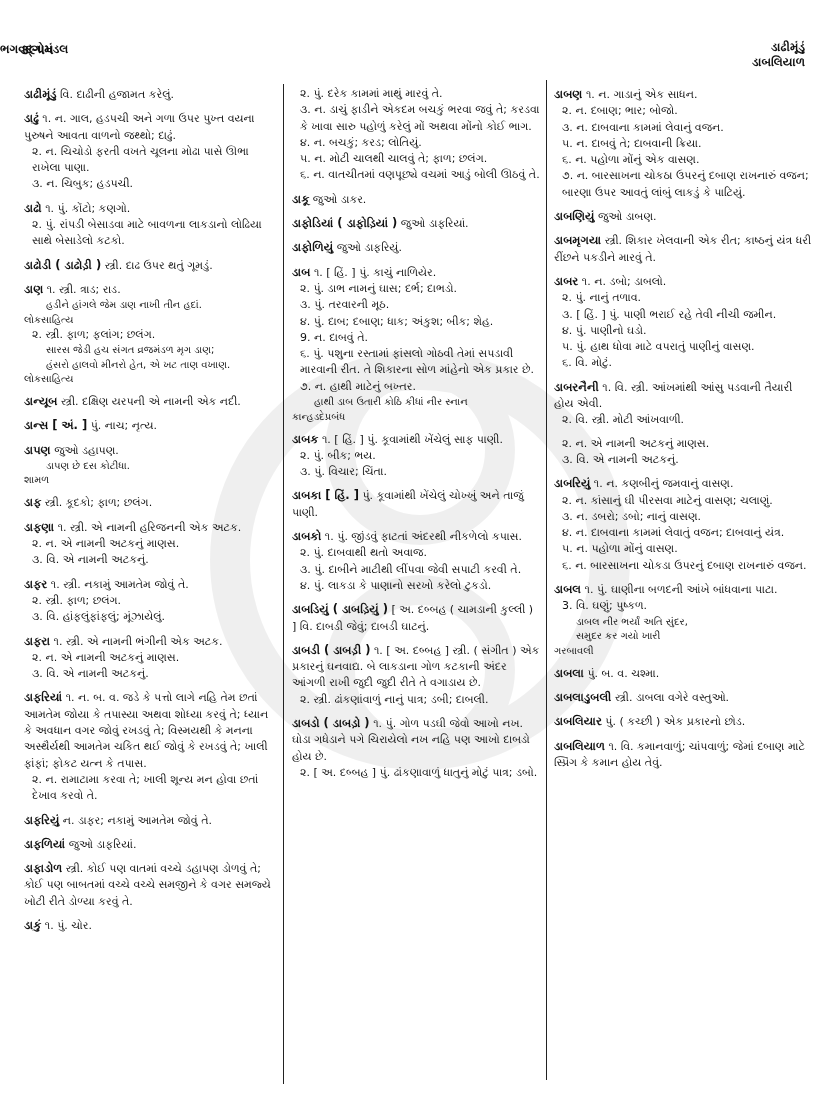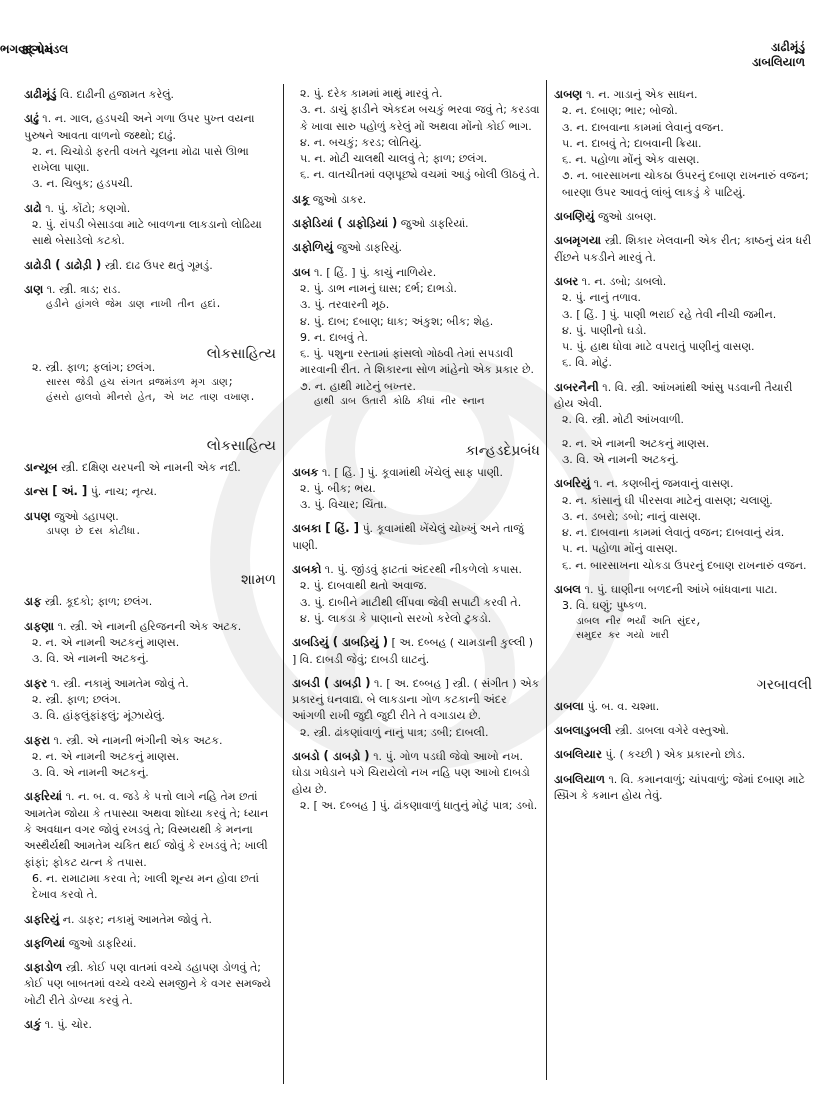--- a/index.html
+++ b/index.html
@@ -23,22 +23,22 @@
   .col1 { left: 0; width: 252px; }
   .col2 { left: 268px; width: 248px; }
   .col3 { left: 530px; width: 258px; }
   .rule { position: absolute; top: 0; width: 1px; background: #222; }
   .rule1 { left: 259px; height: 1000px; top: -2px; }
   .rule2 { left: 522px; height: 1000px; top: -6px; }
   .entry { margin: 0 0 7px 0; font-size: 11px; line-height: 16.3px; }
   .entry .hw { font-weight: bold; font-size: 11.5px; }
   .entry .body { }
   .sense { font-size: 11px; line-height: 16.3px; padding-left: 8px; }
-  .quote { font-size: 10px; line-height: 14.5px; padding-left: 22px; font-family: Liberation Mono, monospace; }
-  .src { font-size: 14px; text-align: right; line-height: 14px; margin-top: 33px; }
+  .quote { font-size: 10px; line-height: 14.5px; padding-left: 22px; }
+  .src { font-size: 10px; text-align: left; line-height: 14px; }
 </style>
 </head>
 <body>
 
 <svg class="watermark" viewBox="0 0 420 520">
   <circle cx="210" cy="260" r="190" fill="none" stroke="#000" stroke-width="40"></circle>
   <circle cx="210" cy="150" r="80" fill="none" stroke="#000" stroke-width="30"></circle>
   <circle cx="210" cy="370" r="80" fill="none" stroke="#000" stroke-width="30"></circle>
 </svg>
 
@@ -101,21 +101,21 @@
         <div class="sense">૨. સ્ત્રી. ફાળ; છલંગ.</div>
         <div class="sense">૩. વિ. હાંફલુંફાંફલું; મૂંઝાયેલું.</div>
       </div>
       <div class="entry">
         <div><span class="hw">ડાફરા</span> <span class="body">૧. સ્ત્રી. એ નામની ભંગીની એક અટક.</span></div>
         <div class="sense">૨. ન. એ નામની અટકનું માણસ.</div>
         <div class="sense">૩. વિ. એ નામની અટકનું.</div>
       </div>
       <div class="entry">
         <div><span class="hw">ડાફરિયાં</span> <span class="body">૧. ન. બ. વ. જડે કે પત્તો લાગે નહિ તેમ છતાં આમતેમ જોયા કે તપાસ્યા અથવા શોધ્યા કરવું તે; ધ્યાન કે અવધાન વગર જોવું રખડવું તે; વિસ્મયથી કે મનના અસ્થૈર્યથી આમતેમ ચકિત થઈ જોવું કે રખડવું તે; ખાલી ફાંફાં; ફોકટ યત્ન કે તપાસ.</span></div>
-        <div class="sense">6. ન. રામાટામા કરવા તે; ખાલી શૂન્ય મન હોવા છતાં દેખાવ કરવો તે.</div>
+        <div class="sense">૨. ન. રામાટામા કરવા તે; ખાલી શૂન્ય મન હોવા છતાં દેખાવ કરવો તે.</div>
       </div>
       <div class="entry">
         <div><span class="hw">ડાફરિયું</span> <span class="body">ન. ડાફર; નકામું આમતેમ જોવું તે.</span></div>
       </div>
       <div class="entry">
         <div><span class="hw">ડાફળિયાં</span> <span class="body">જુઓ ડાફરિયાં.</span></div>
       </div>
       <div class="entry">
         <div><span class="hw">ડાફાડોળ</span> <span class="body">સ્ત્રી. કોઈ પણ વાતમાં વચ્ચે ડહાપણ ડોળવું તે; કોઈ પણ બાબતમાં વચ્ચે વચ્ચે સમજીને કે વગર સમજ્યે ખોટી રીતે ડોળ્યા કરવું તે.</span></div>
       </div>

